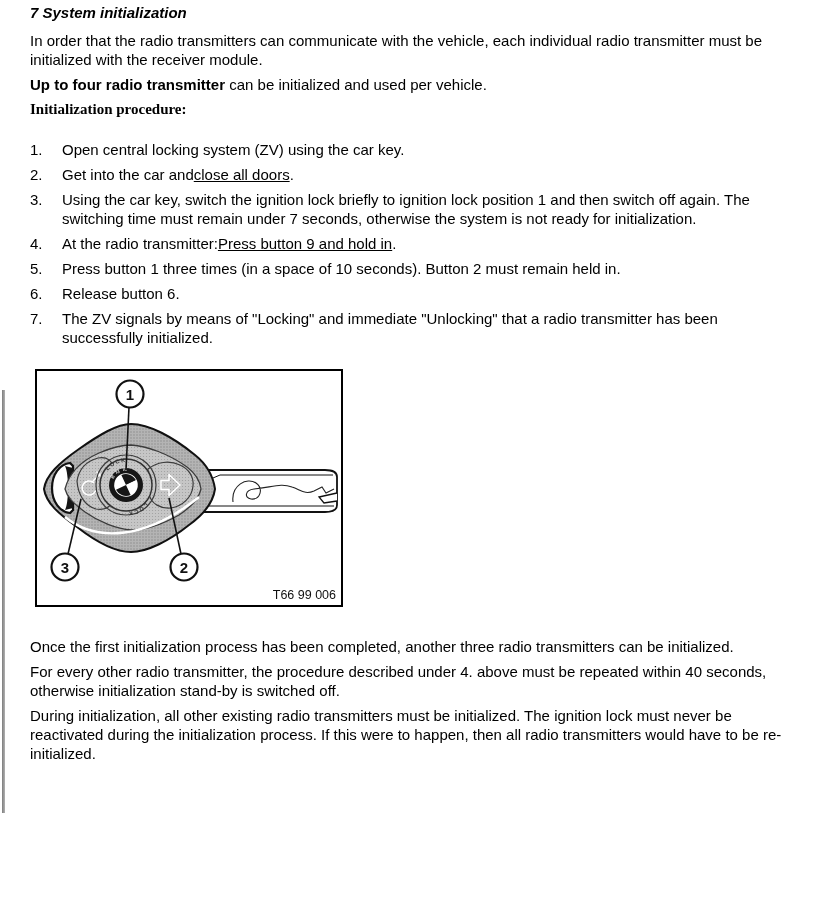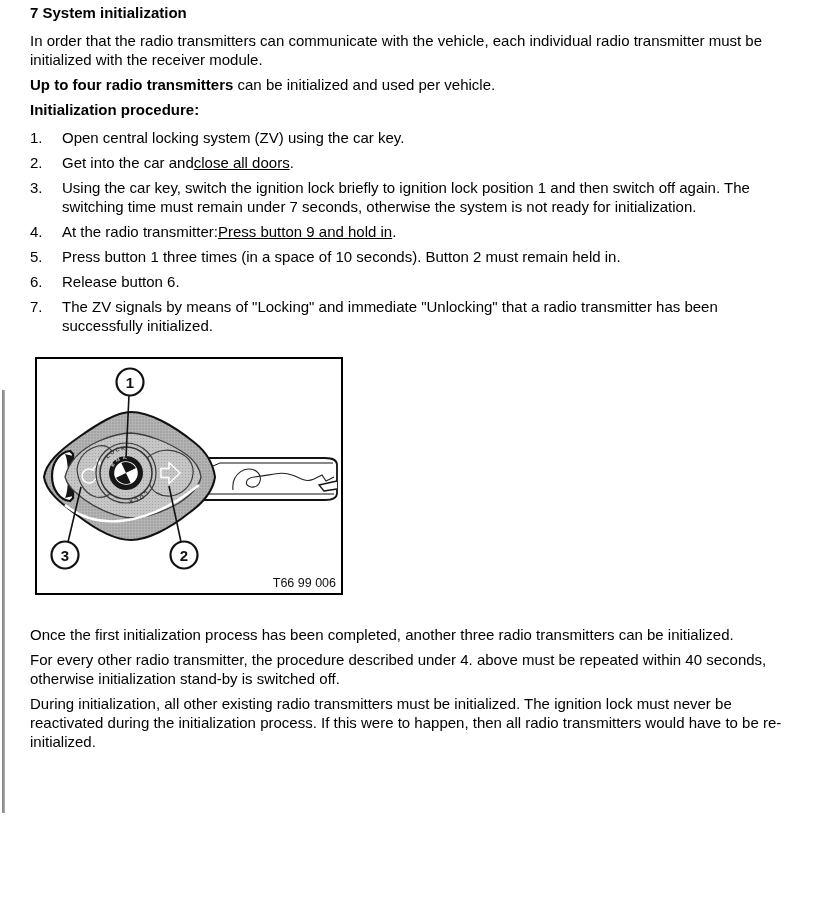--- a/index.html
+++ b/index.html
@@ -7,23 +7,23 @@
     width:819px; height:900px; background:#ffffff; color:#000;
     font-family:"Liberation Sans","DejaVu Sans",sans-serif;
     font-size:15px; line-height:19px;
     position:relative; overflow:hidden;
   }
   .change-bar {
     position:absolute; left:2px; top:390px; width:3px; height:423px;
     background:linear-gradient(to right,#7d7d7d,#b2b2b2);
   }
   .content { padding:3px 26px 0 30px; width:763px; box-sizing:content-box; }
-  h1 { font-size:15px; line-height:19px; font-weight:bold; margin:0 0 9px 0; }
+  h1 { font-size:15px; line-height:19px; font-weight:bold; margin:0 0 9px 0;font-style:italic; }
   p { margin:0 0 6px 0; }
-  .bold-head { font-weight:bold; margin:0 0 9px 0; }
+  .bold-head { font-weight:bold; margin:0 0 21px 0;font-family:Liberation Serif, serif; }
   .step { display:flex; margin:0 0 6px 0; }
   .step-num { flex:none; width:32px; }
   .step-text { flex:1; }
   .ul { text-decoration:underline; }
   .figure-box {
     width:304px; height:234px; border:2px solid #000;
     margin:22px 0 30px 5px; background:#fff; position:relative;
   }
   .figure-box svg { display:block; }
   .fig-label { font-family:"Liberation Sans","DejaVu Sans",sans-serif; }
@@ -32,21 +32,21 @@
 <body>
 
 <div class="change-bar"></div>
 
 <div class="content">
 
   <h1>7 System initialization</h1>
 
   <p><b></b><span>In order that the radio transmitters can communicate with the vehicle, each individual radio transmitter must be initialized with the receiver module.</span></p>
 
-  <p><b>Up to four radio transmitters</b><span> can be initialized and used per vehicle.</span></p>
+  <p><b>Up to four radio transmitter</b><span> can be initialized and used per vehicle.</span></p>
 
 
   <p class="bold-head">Initialization procedure:</p>
 
   <div class="steps">
     <div class="step">
       <span class="step-num">1.</span>
       <span class="step-text"><span>Open central locking system (ZV) using the car key.</span><span class="ul"></span><span></span></span>
     </div>
     <div class="step">

